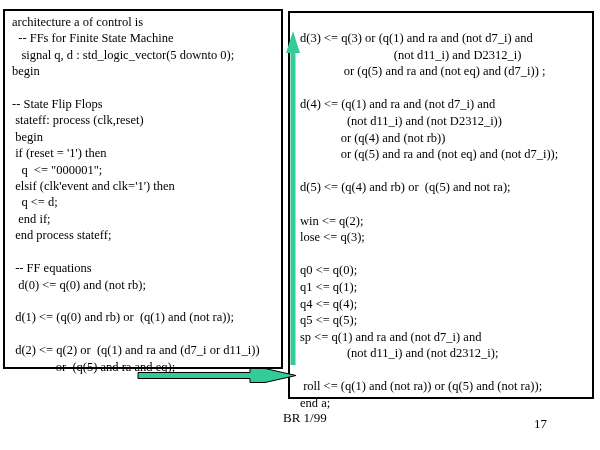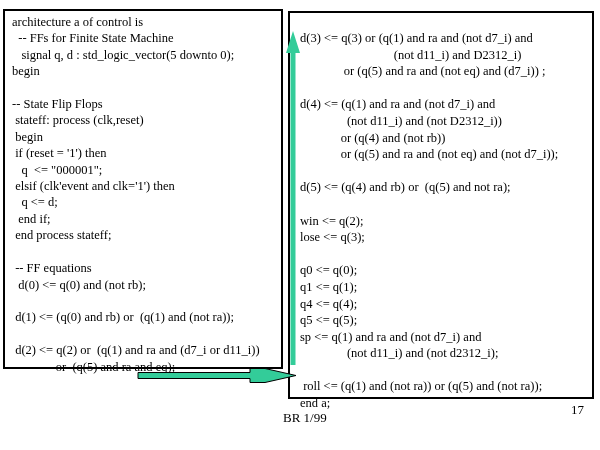--- a/index.html
+++ b/index.html
@@ -17,21 +17,21 @@
     font-size:12.5px;line-height:16.4px;white-space:pre;overflow:hidden;
   }
   .left-box{left:3px;top:9px;width:280px;height:360px;}
   .left-box pre{padding:3px 0 0 7px;}
   .right-box{left:288px;top:11px;width:306px;height:388px;}
   .right-box pre{padding:17px 4px 0 10px;line-height:16.6px;}
   .arrow-svg{position:absolute;overflow:visible;}
   .up-arrow{left:285px;top:31px;width:16px;height:334px;}
   .right-arrow{left:138px;top:366px;width:160px;height:20px;}
   .footer-credit{position:absolute;left:283px;top:410px;font-size:13px;}
-  .page-number{position:absolute;left:534px;top:402px;font-size:13px;margin-left:37px;}
+  .page-number{position:absolute;left:534px;top:416px;font-size:13px;}
 </style>
 </head>
 <body>
 
 <div class="slide">
 
   <div class="code-box left-box">
     <pre>architecture a of control is
   -- FFs for Finite State Machine
    signal q, d : std_logic_vector(5 downto 0);

